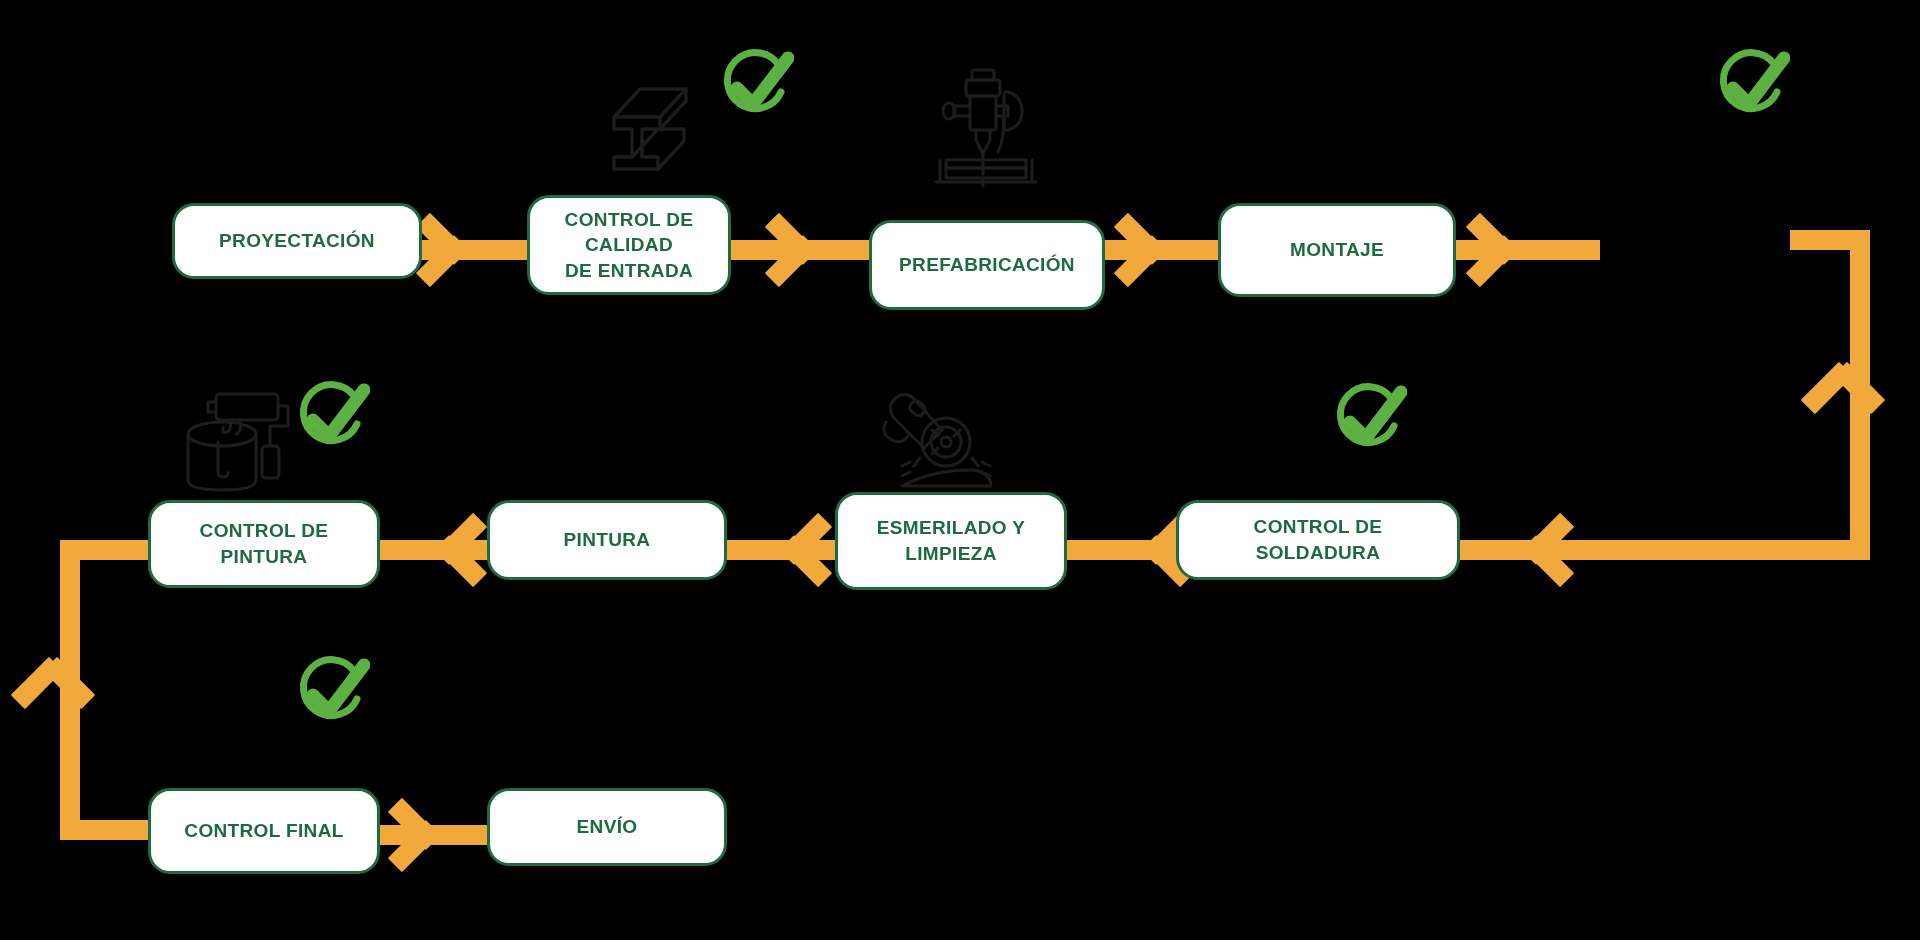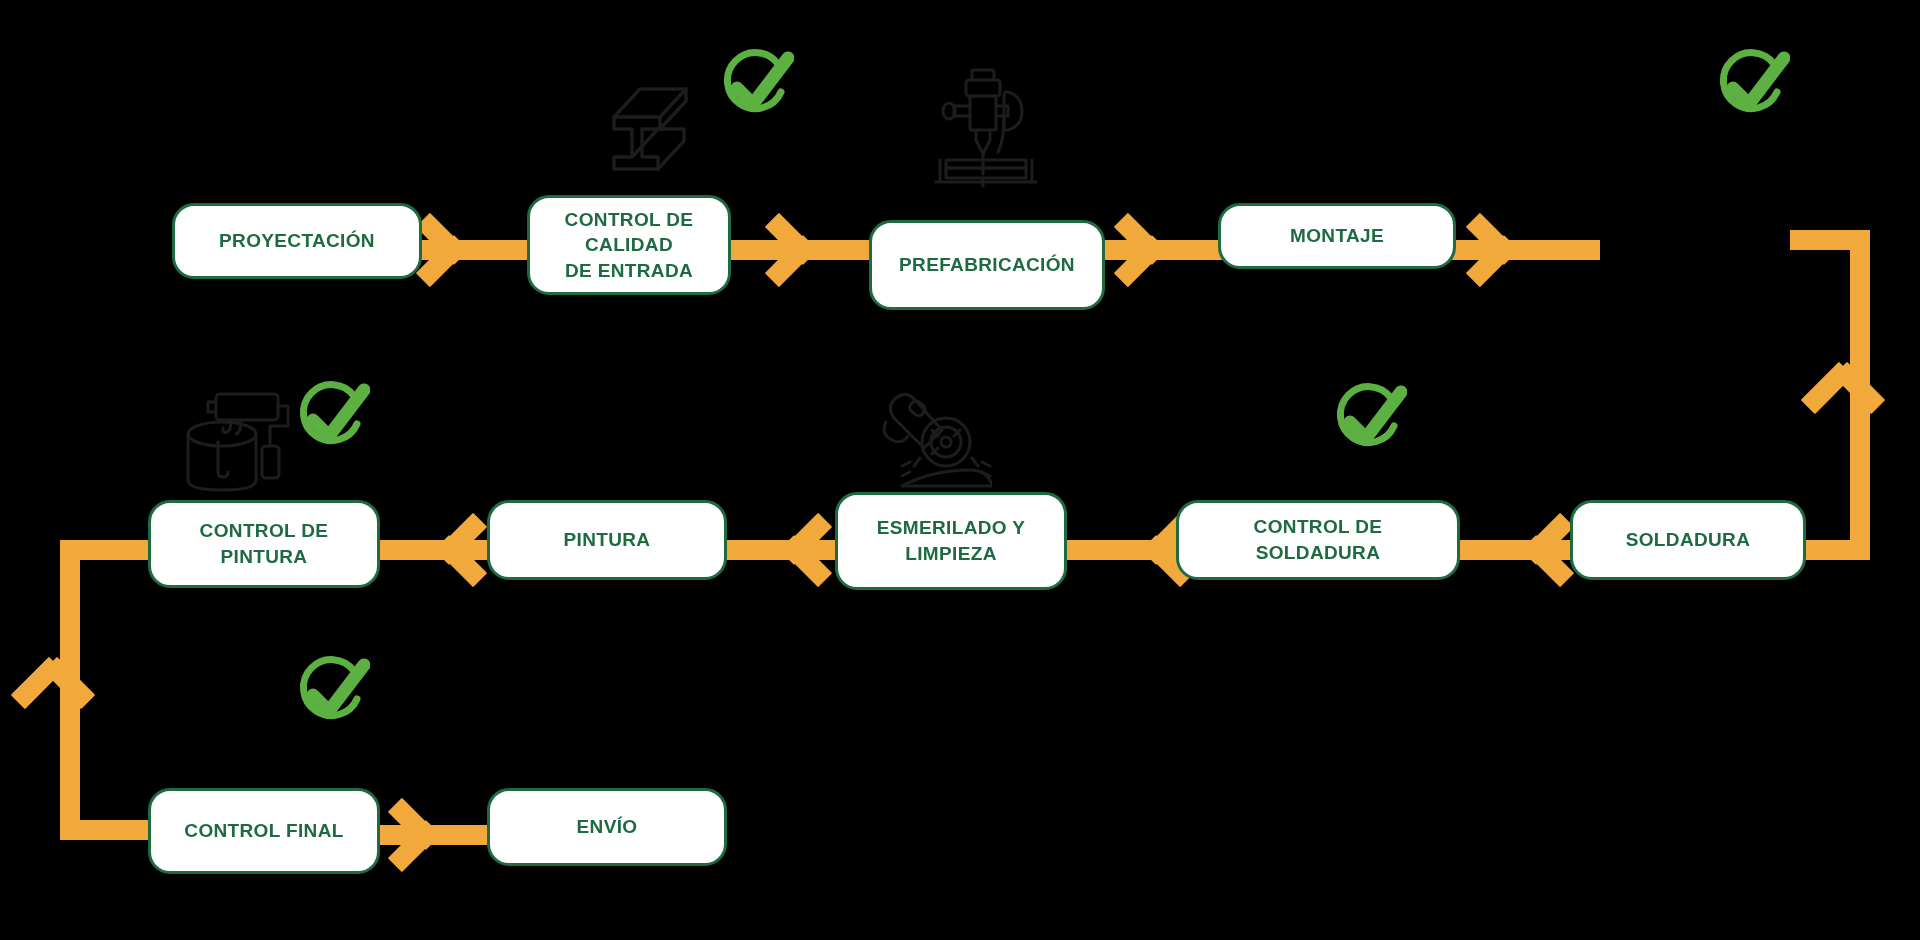--- a/index.html
+++ b/index.html
@@ -163,28 +163,25 @@
 
   <div class="node" style="left:527px; top:195px; width:204px; height:100px;">
     <span class="node-label">CONTROL DE CALIDAD
 DE ENTRADA</span>
   </div>
 
   <div class="node" style="left:869px; top:198px; width:236px; height:90px;margin-top:22px;">
     <span class="node-label">PREFABRICACIÓN</span>
   </div>
 
-  <div class="node" style="left:1218px; top:203px; width:238px; height:66px;">
+  <div class="node" style="left:1218px; top:203px; width:238px; height:94px;">
     <span class="node-label">MONTAJE</span>
   </div>
 
 
-  <div class="node" style="left:1570px; top:500px; width:236px; height:80px;">
-    <span class="node-label">SOLDADURA</span>
-  </div>
 
   <div class="node" style="left:1176px; top:500px; width:284px; height:80px;">
     <span class="node-label">CONTROL DE SOLDADURA</span>
   </div>
 
   <div class="node" style="left:835px; top:492px; width:232px; height:98px;">
     <span class="node-label">ESMERILADO Y
 LIMPIEZA</span>
   </div>
 

